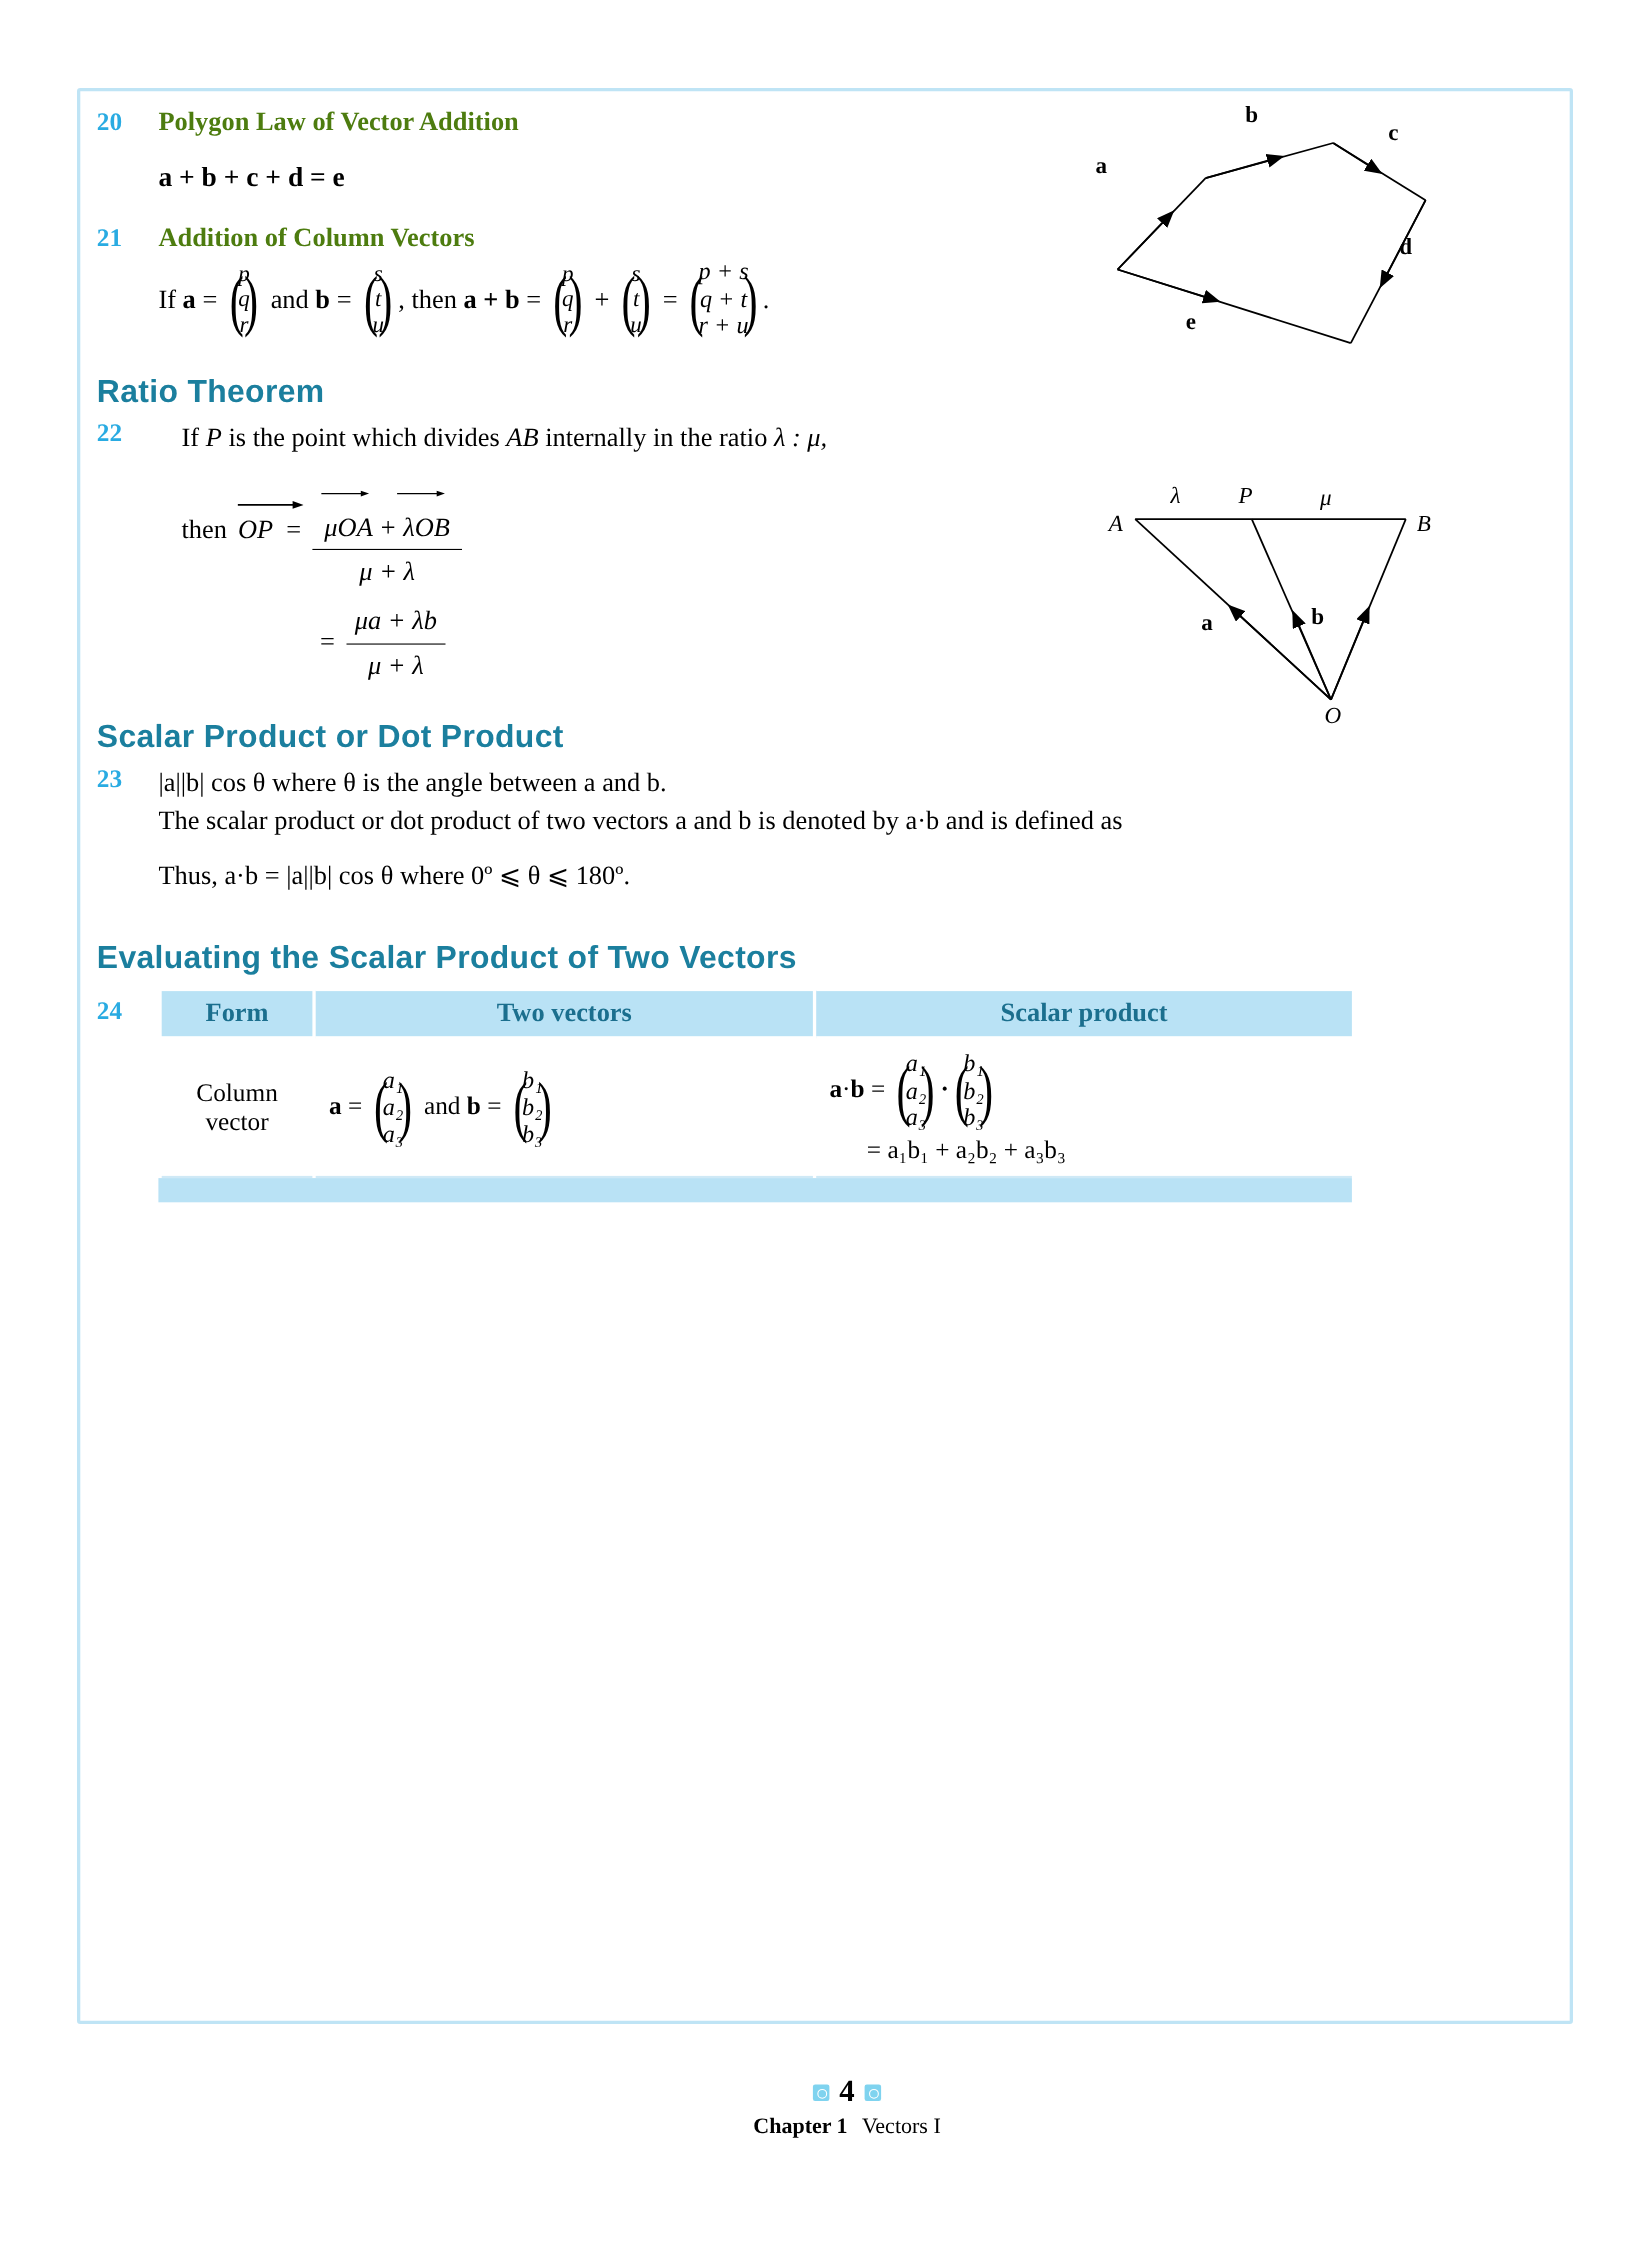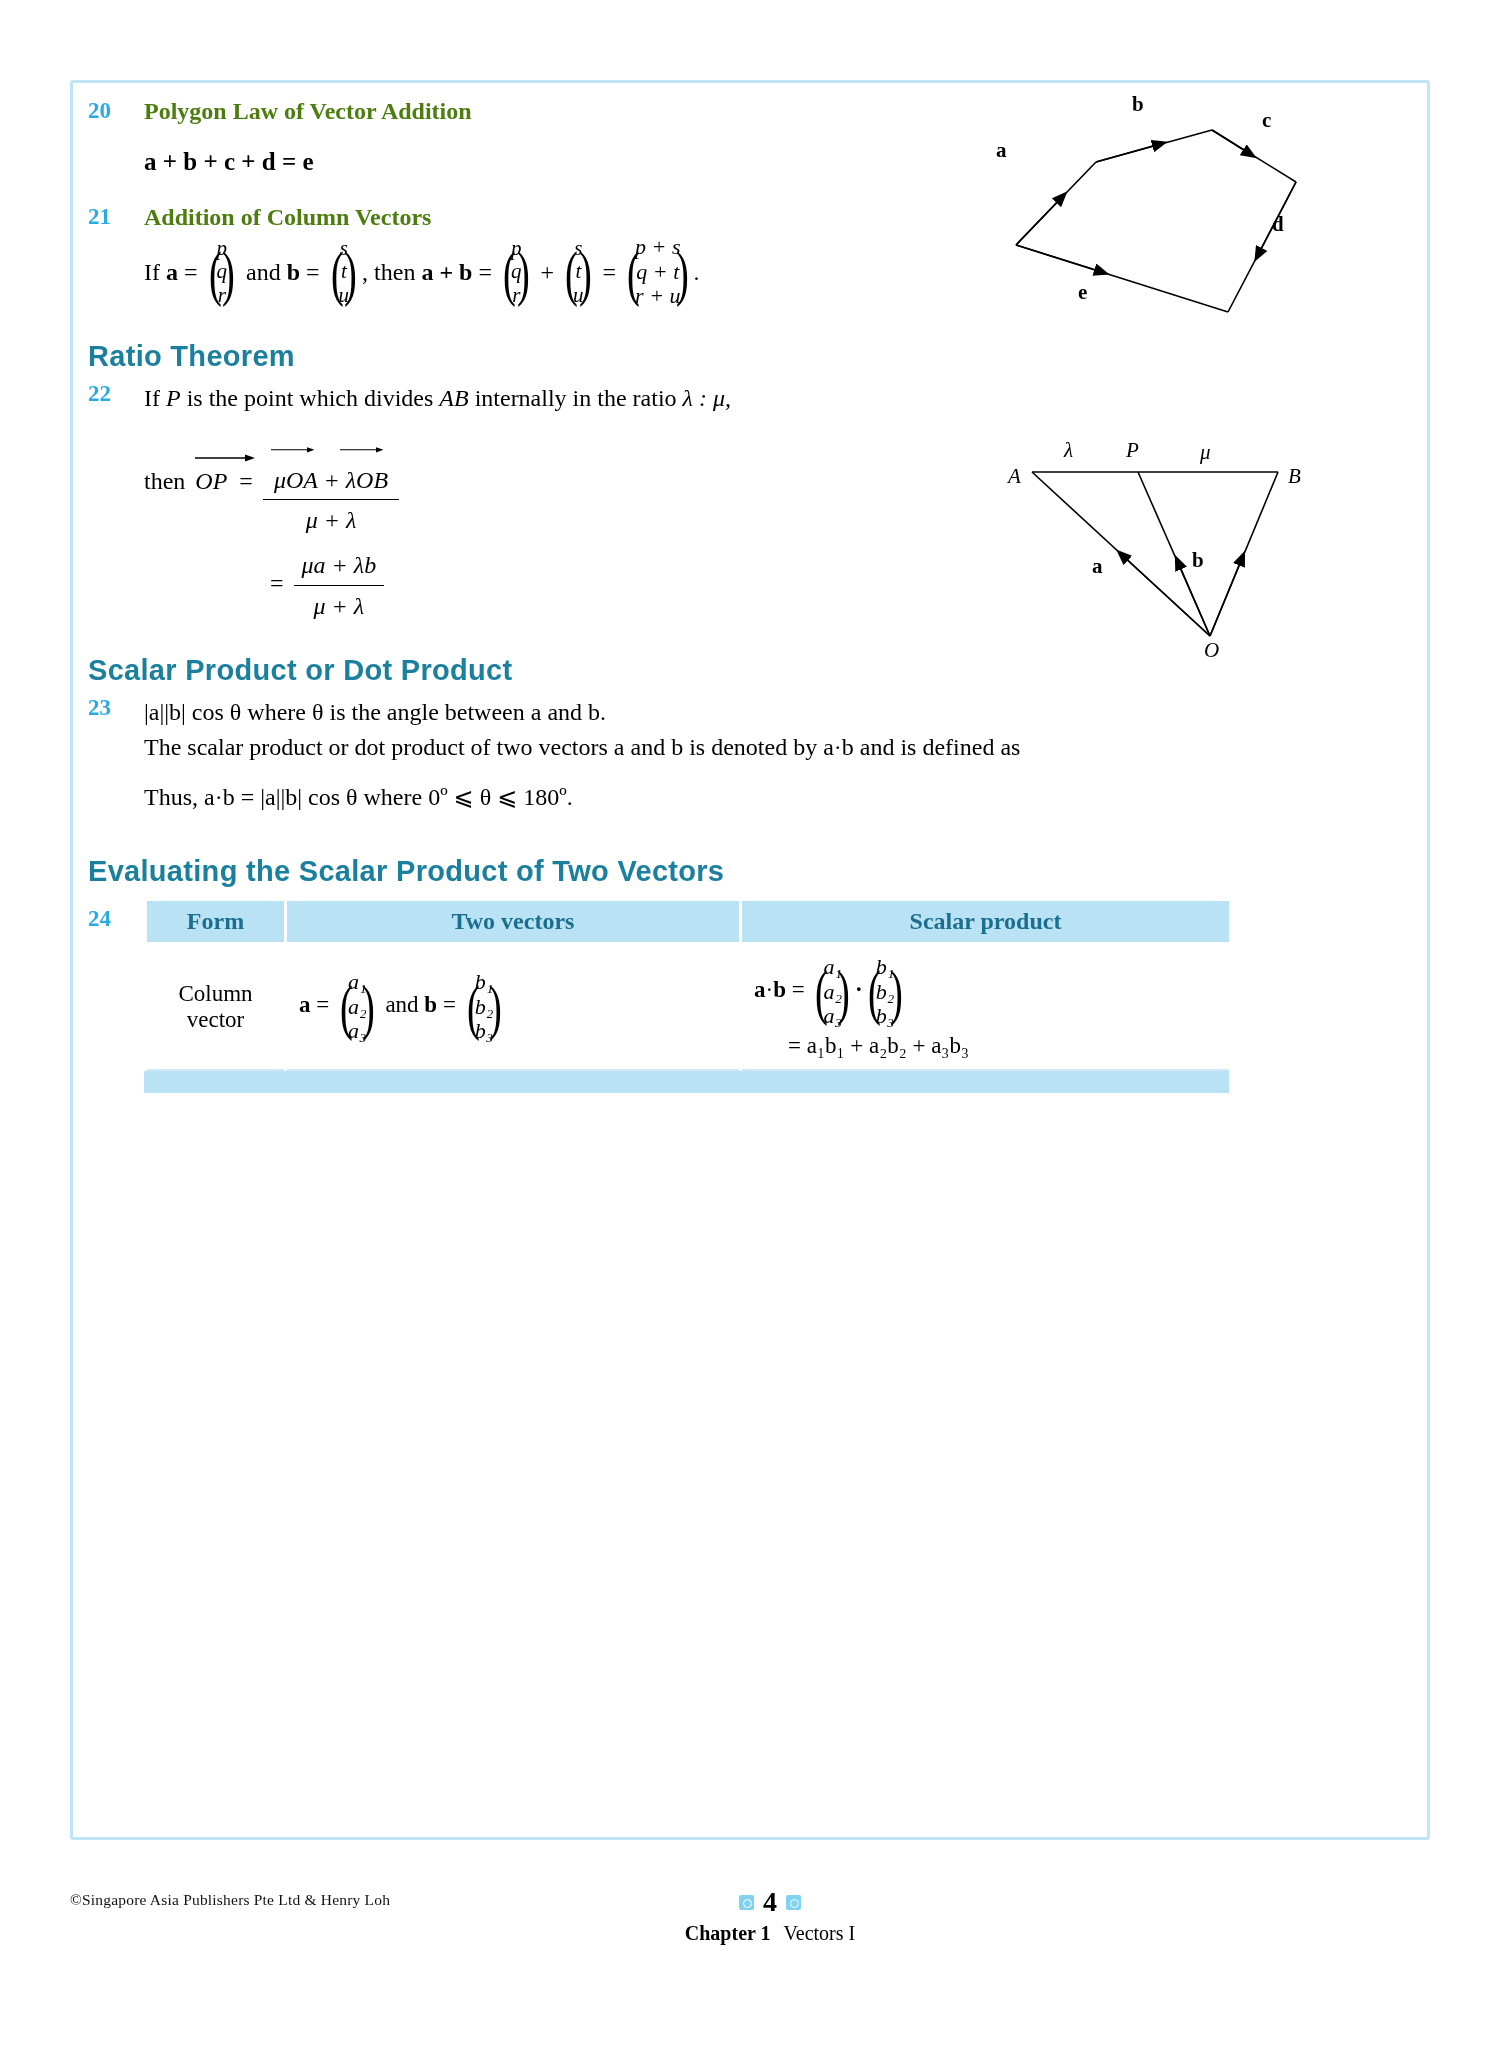--- a/index.html
+++ b/index.html
@@ -240,21 +240,21 @@
           <span style="display:block">r + u</span>
         </span></span><span>.</span>
       </div>
     </div>
   </div>
 
   <div class="teal-head" style="margin-top:26px;">Ratio Theorem</div>
 
   <div class="item" style="margin-top:8px;">
     <span class="num">22</span>
-    <div style="margin-left:56px;">
+    <div style="margin-left:77px;">
       <div class="body-txt">
         <span>If</span>
         <span class="mi">P</span>
         <span>is the point which divides</span>
         <span class="mi">AB</span>
         <span>internally in the ratio</span>
         <span class="mi">λ : μ,</span>
       </div>
 
       <div class="body-txt" style="margin-top:12px;">
@@ -418,21 +418,20 @@
   <span class="dg-label ital" style="position:absolute;left:116px;top:-2px;">P</span>
   <span class="dg-label ital" style="position:absolute;left:190px;top:0px;">μ</span>
   <span class="dg-label ital" style="position:absolute;left:278px;top:24px;">B</span>
   <span class="dg-label bold" style="position:absolute;left:82px;top:114px;">a</span>
   <span class="dg-label bold" style="position:absolute;left:182px;top:108px;">b</span>
   <span class="dg-label ital" style="position:absolute;left:194px;top:198px;">O</span>
 </div>
 
 <div class="footer">
   <div class="footer-left">
-    <div>©Singapore Asia Publishers Pte Ltd &amp; Henry Loh</div>
   </div>
   <div class="footer-right">
     <div class="pg-row">
       <span class="pg-dot"></span>
       <span class="pg-num">4</span>
       <span class="pg-dot"></span>
     </div>
     <div class="chap-row">
       <span class="cb">Chapter 1</span>
       <span style="margin-left:8px;">Vectors I</span>

